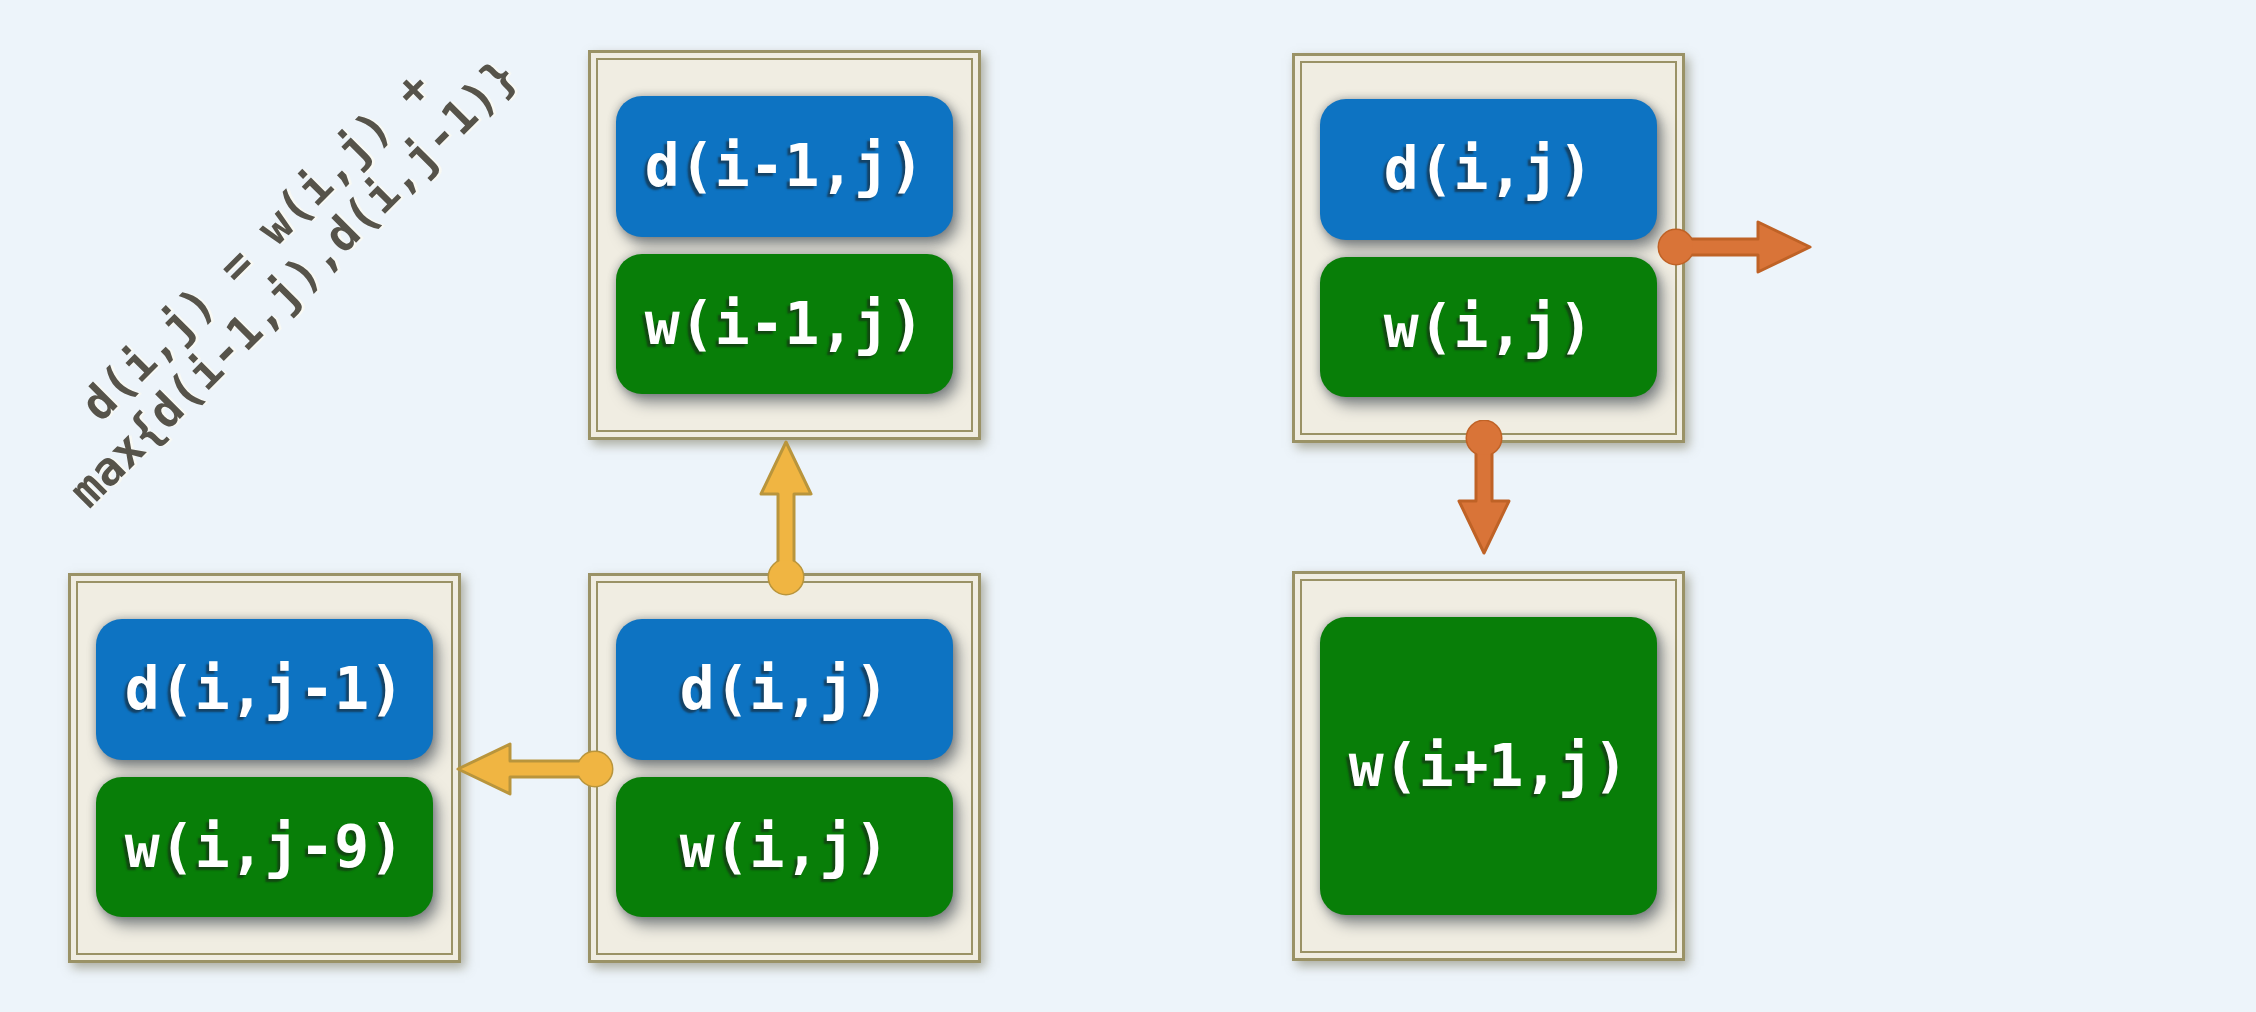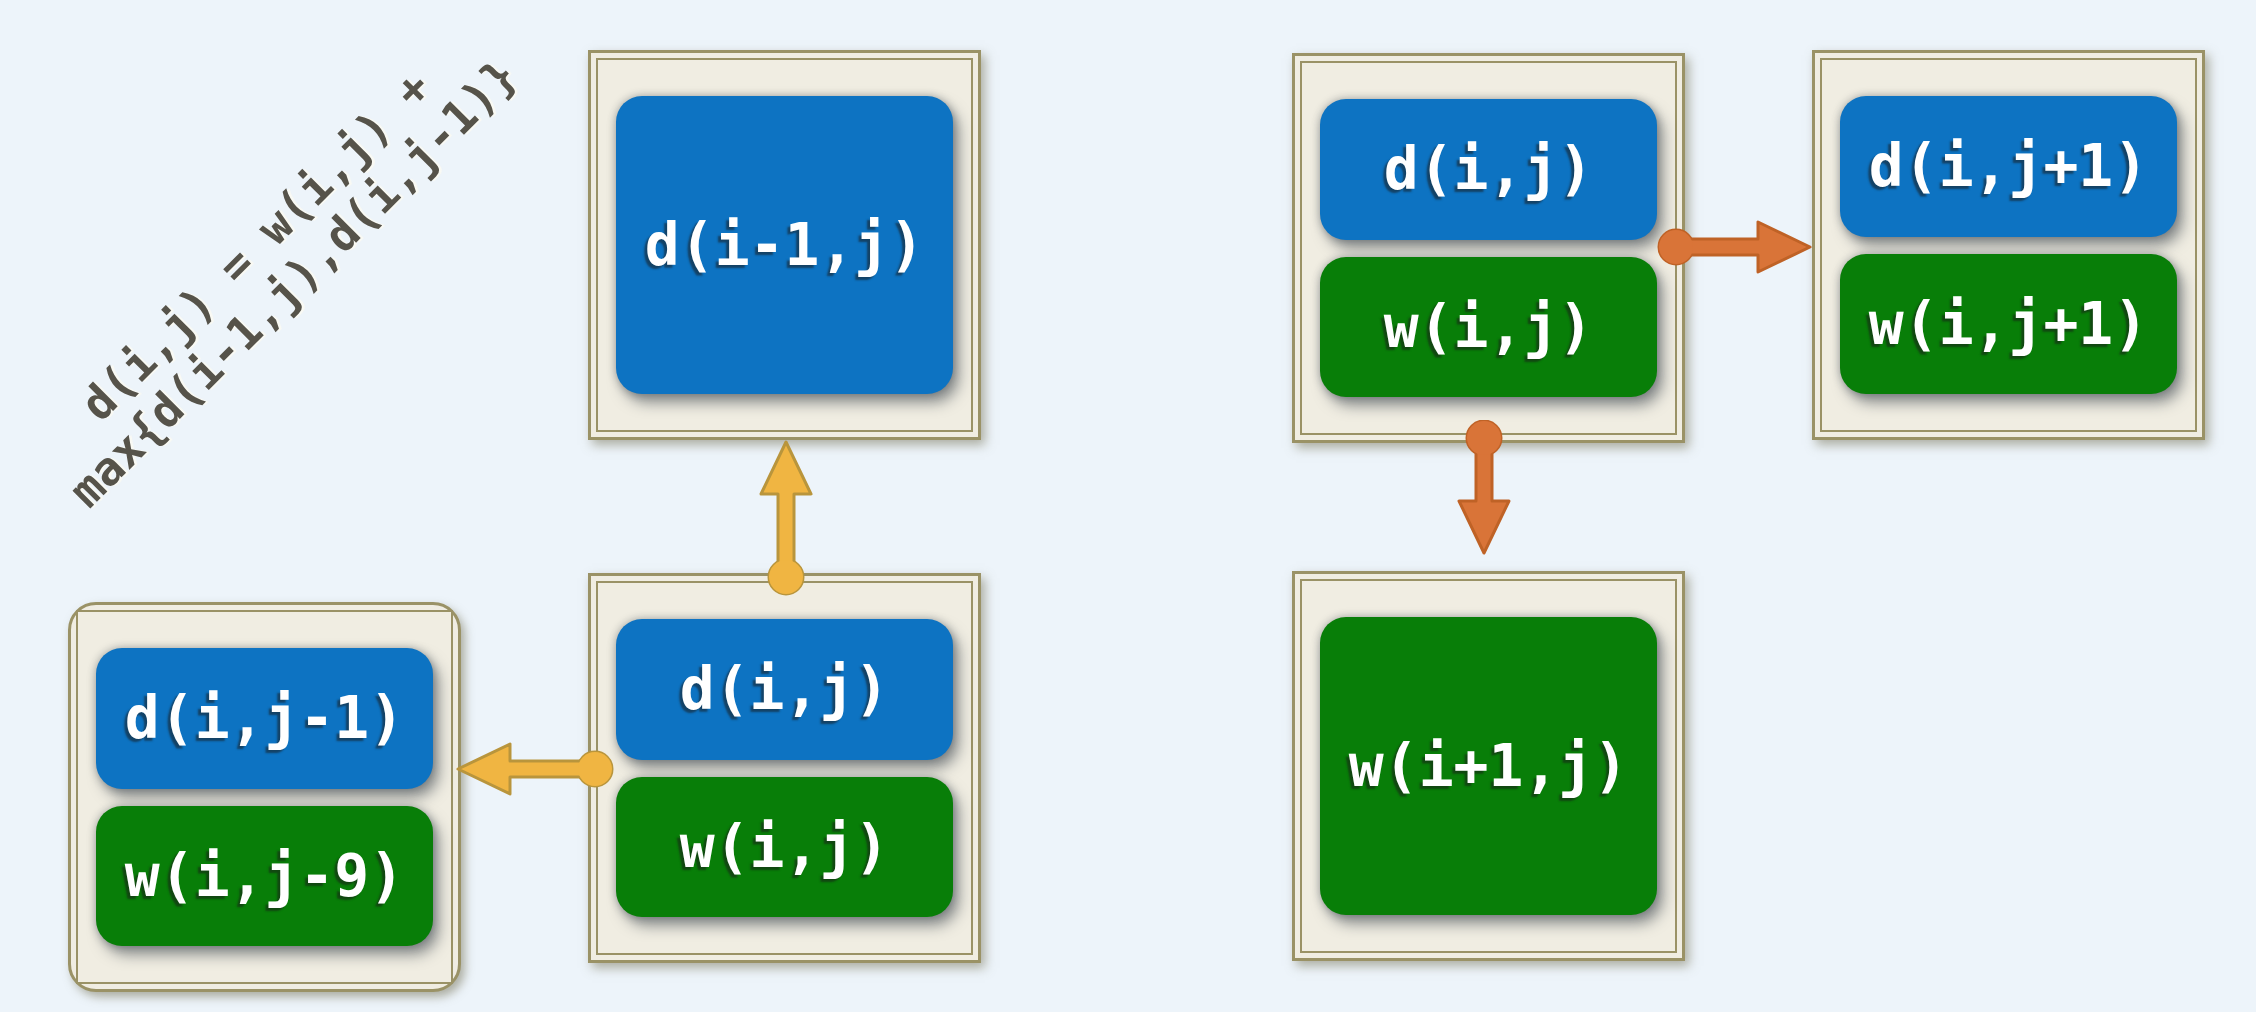--- a/index.html
+++ b/index.html
@@ -53,21 +53,21 @@
   }
   .chip-d{background:var(--chip-blue);}
   .chip-w{background:var(--chip-green);}
   .chip-label{
     font-size:58px;font-weight:bold;color:var(--label-text);
     text-shadow:-3px 3px 2px rgba(25,25,25,0.55);
     letter-spacing:0;
   }
   
   #node-left-top   {left:588px;top:50px;}
-  #node-left-west  {left:68px; top:602px;border-radius:28px;}
+  #node-left-west  {left:68px; top:573px;}
   #node-left-center{left:588px;top:573px;}
   #node-right-center{left:1292px;top:53px;}
   #node-right-east {left:1812px;top:50px;}
   #node-right-south{left:1292px;top:571px;}
   .arrow{position:absolute;}
   #arrow-up   {left:741px;top:434px;width:90px;height:164px;}
   #arrow-left {left:450px;top:727px;width:164px;height:84px;}
   #arrow-right{left:1654px;top:205px;width:162px;height:84px;}
   #arrow-down {left:1440px;top:420px;width:88px;height:138px;}
   .arrow svg{display:block;width:100%;height:100%;}
@@ -81,20 +81,23 @@
 
 <div class="canvas">
 
   <div class="formula">d(i,j) = w(i,j) +
 max{d(i-1,j),d(i,j-1)}</div>
 
   <div class="node" id="node-left-top">
     <div class="node-inner">
       <div class="chip chip-d">
         <span class="chip-label">d(i-1,j)</span>
+      </div>
+      <div class="chip chip-w">
+        <span class="chip-label">w(i-1,j)</span>
       </div>
     </div>
   </div>
 
   <div class="node" id="node-left-west">
     <div class="node-inner">
       <div class="chip chip-d">
         <span class="chip-label">d(i,j-1)</span>
       </div>
       <div class="chip chip-w">
@@ -118,30 +121,20 @@
     <div class="node-inner">
       <div class="chip chip-d">
         <span class="chip-label">d(i,j)</span>
       </div>
       <div class="chip chip-w">
         <span class="chip-label">w(i,j)</span>
       </div>
     </div>
   </div>
 
-  <div class="node" id="node-right-east">
-    <div class="node-inner">
-      <div class="chip chip-d">
-        <span class="chip-label">d(i,j+1)</span>
-      </div>
-      <div class="chip chip-w">
-        <span class="chip-label">w(i,j+1)</span>
-      </div>
-    </div>
-  </div>
 
   <div class="node" id="node-right-south">
     <div class="node-inner">
       <div class="chip chip-w">
         <span class="chip-label">w(i+1,j)</span>
       </div>
     </div>
   </div>
 
   <div class="arrow" id="arrow-up">

